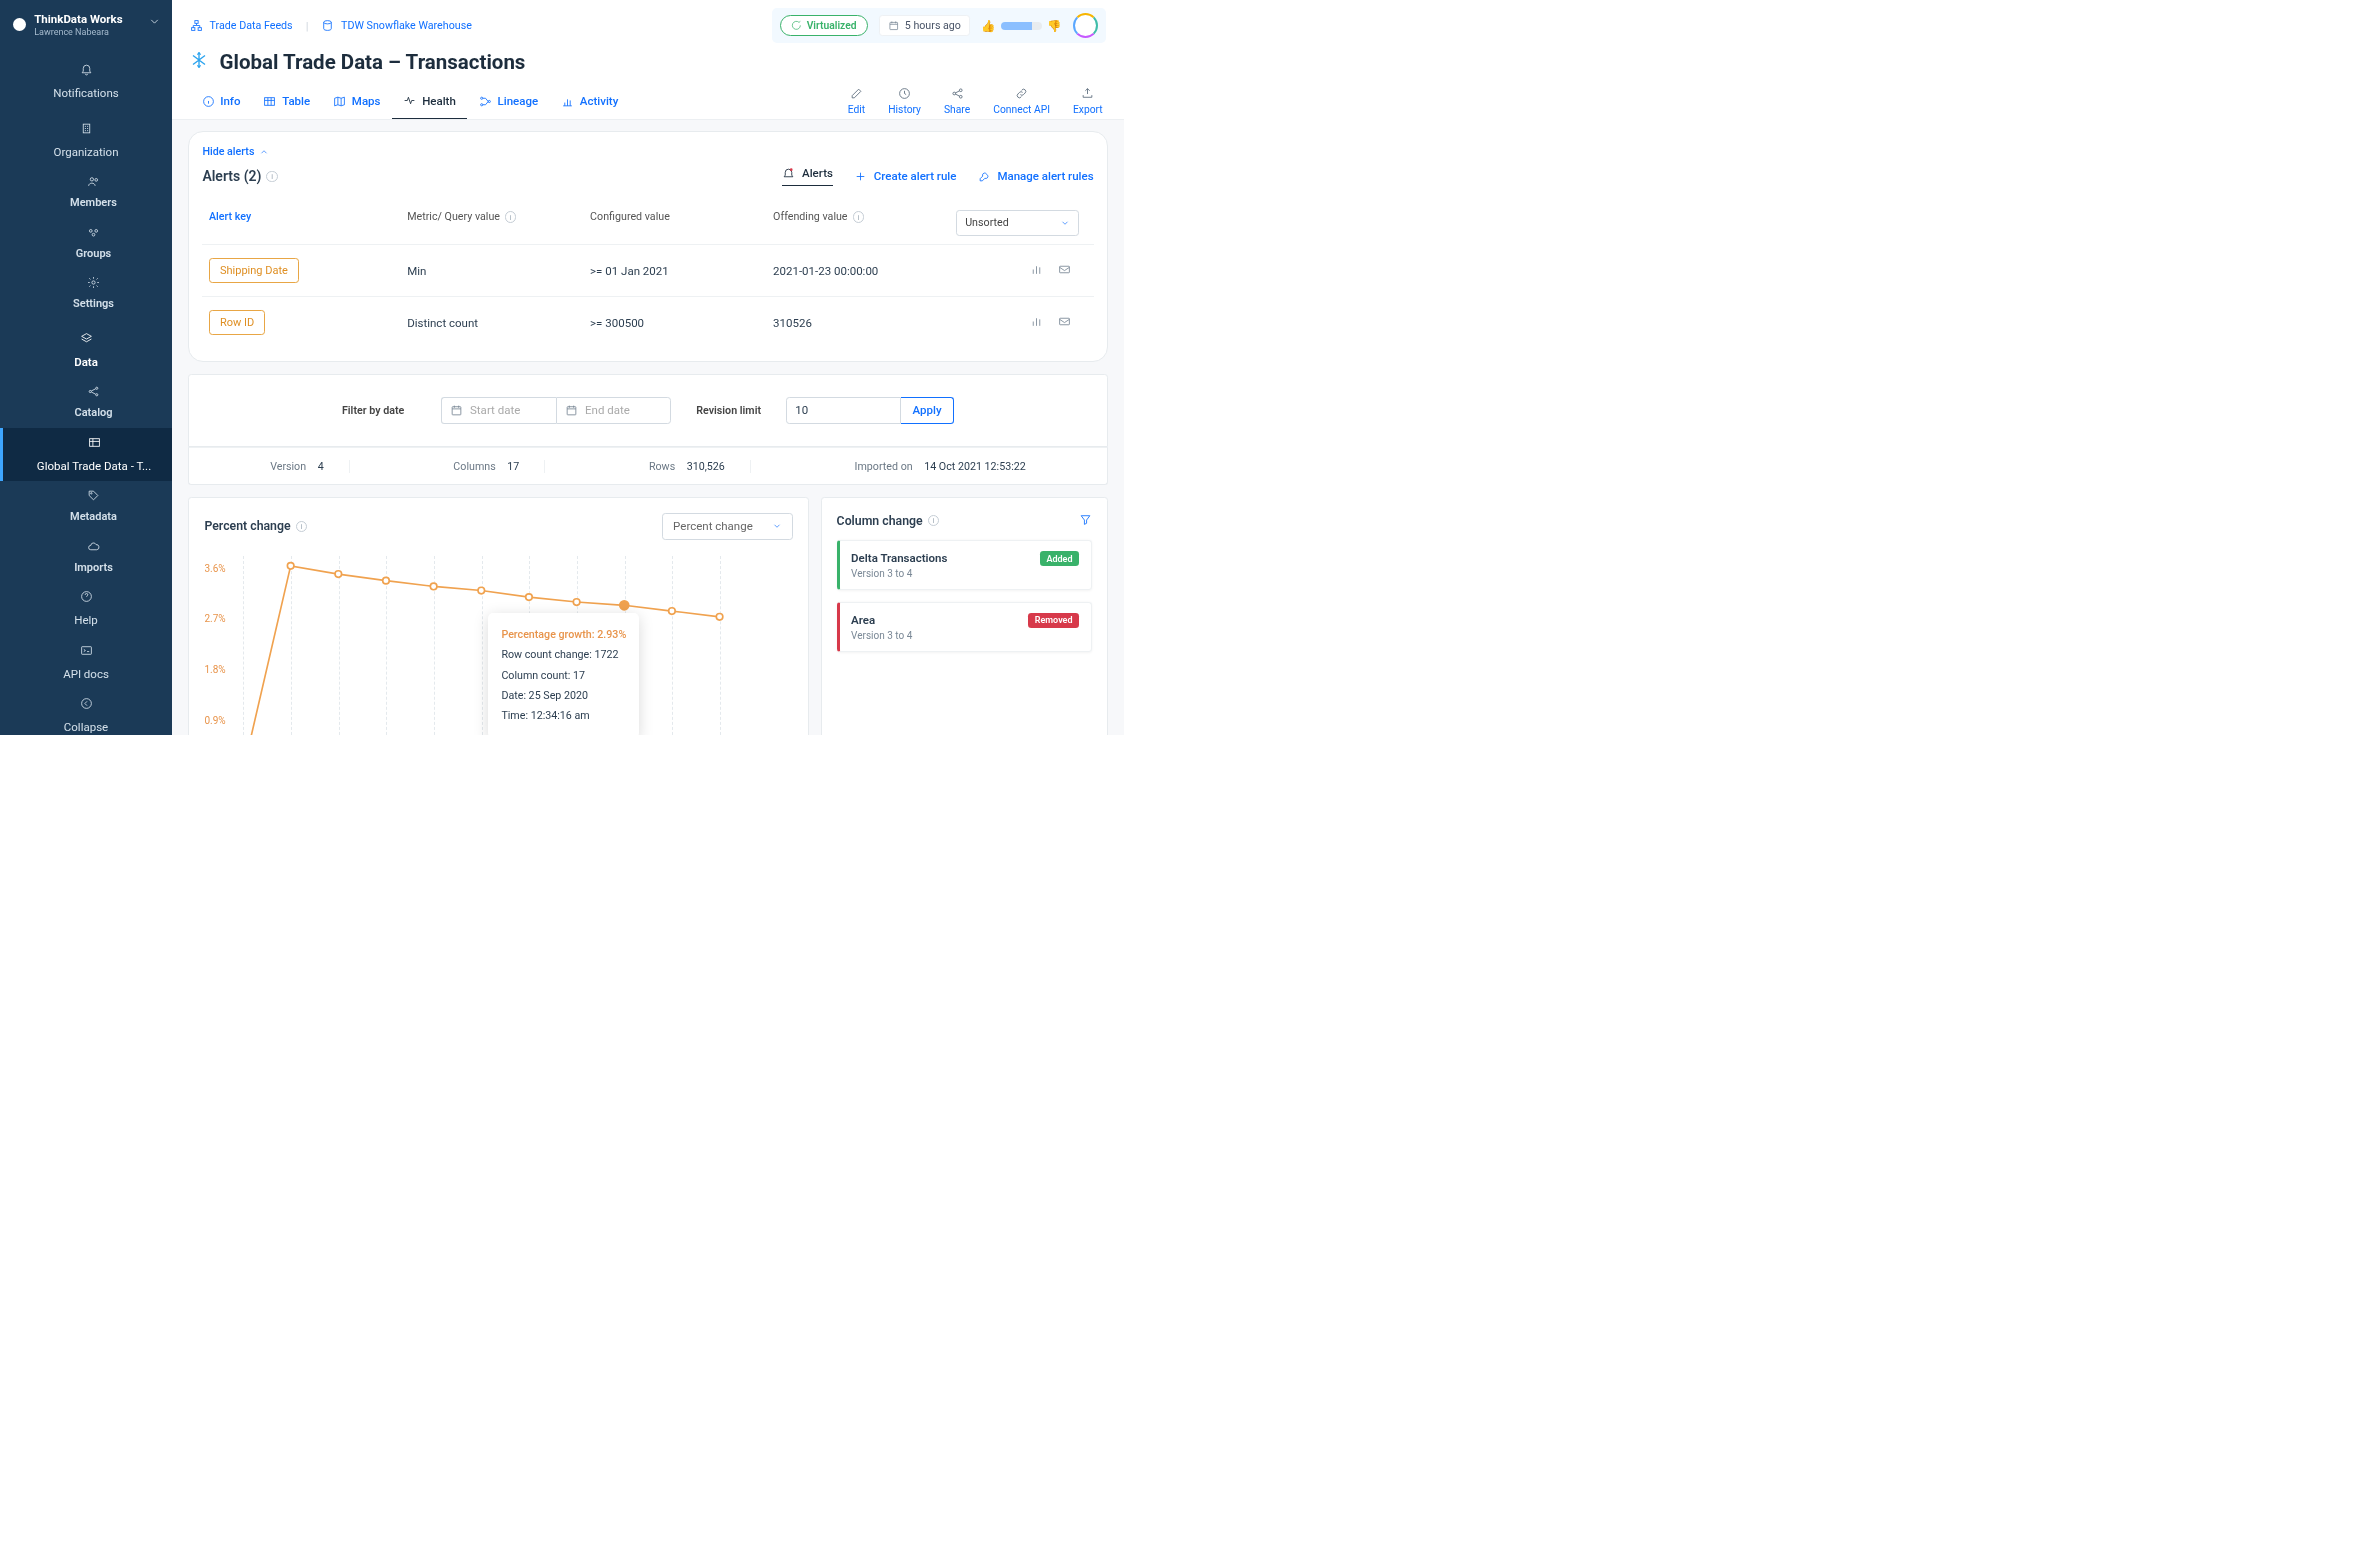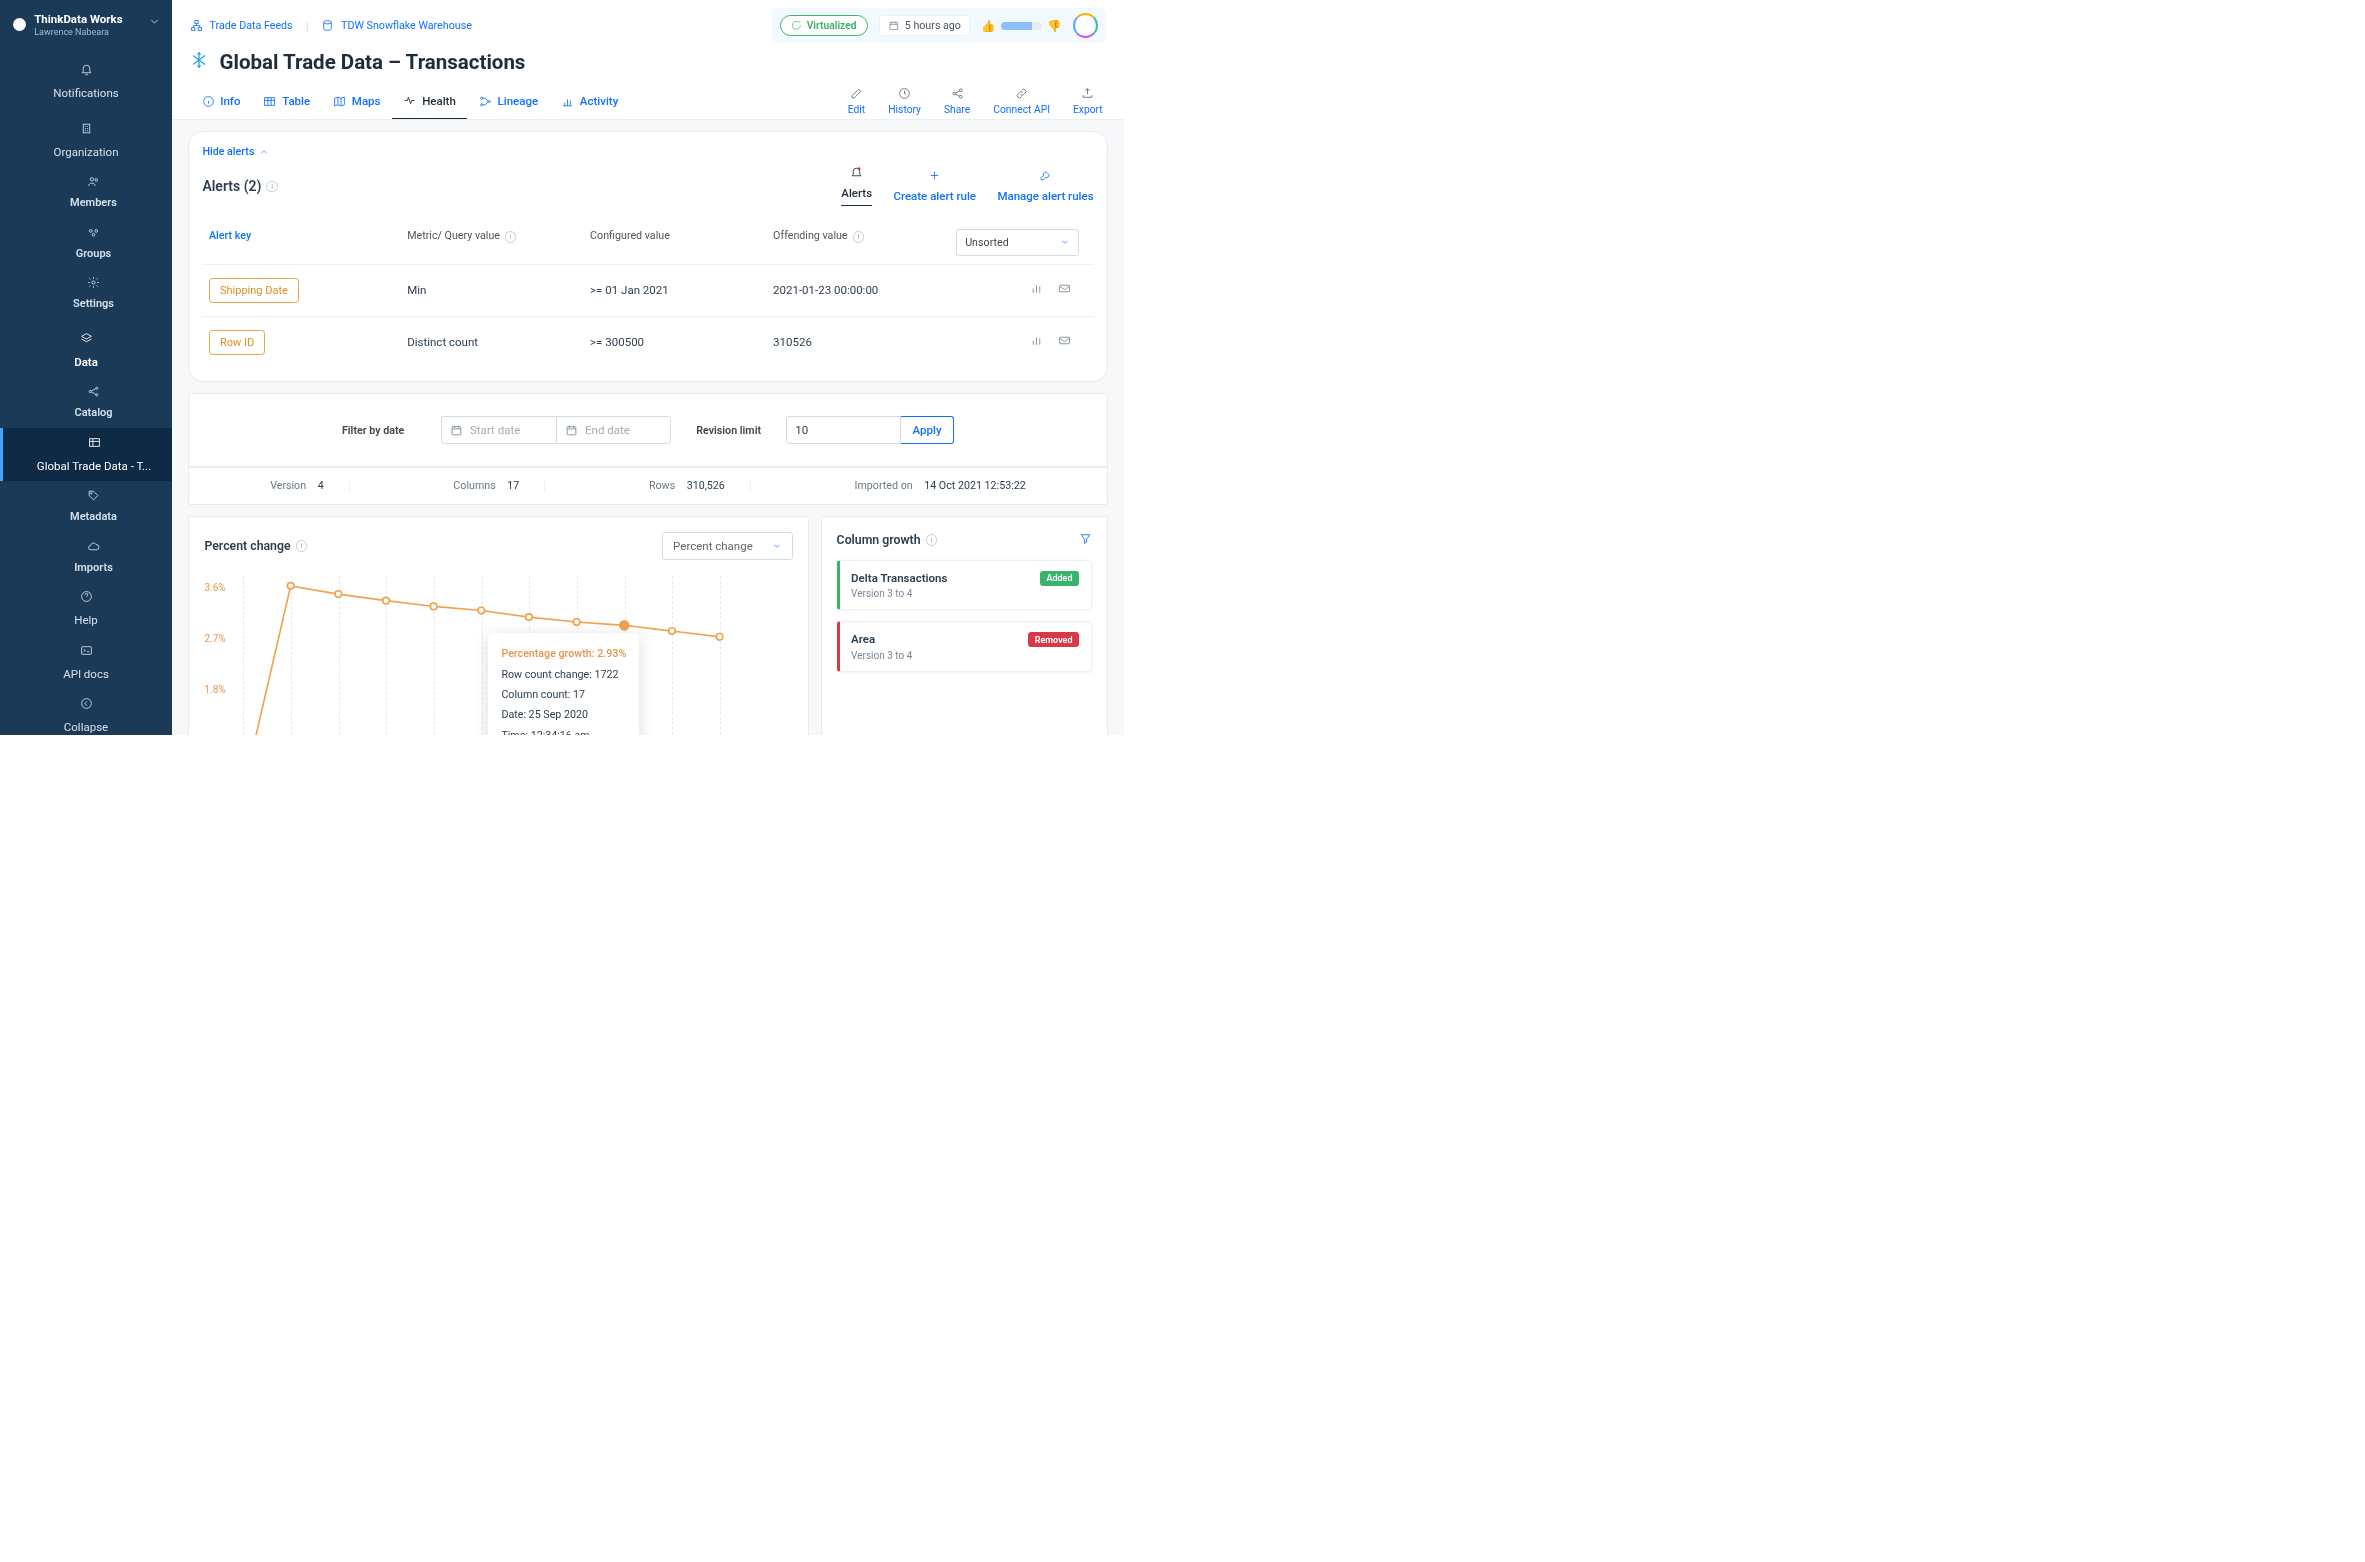--- a/index.html
+++ b/index.html
@@ -47,21 +47,21 @@
   .tabs-actions { margin-left: auto; display: flex; gap: 23px; padding-right:3.3px;}
   .t-action { display: flex; flex-direction: column; align-items: center; gap: 3.3px; color: #1170ff; font-size: 10.3px; cursor:pointer;}
   
   
   .content { flex: 1; overflow: auto; background: #f7f8fa; padding: 11.5px 16.4px; }
   .panel { background: #fff; border: 0.8px solid #e7ebee; border-radius: 15px; padding: 13px; margin-bottom: 11.5px; }
   .hide-alerts { color: #1170ff; font-size: 10.7px; font-weight:500; cursor:pointer; display:flex; gap:5px; align-items:center;}
   .alerts-hdr { display: flex; align-items: center; margin-top: 8.2px; }
   .alerts-title { font-size: 14px; font-weight: 600; }
   .alerts-tabs { margin-left: auto; display: flex; gap: 21.4px; align-items:center;}
-  .atab { display:flex; gap:6.6px; align-items:center; color:#1170ff; font-weight:500; cursor:pointer;flex-direction:column; }
+  .atab { display:flex; gap:6.6px; align-items:center; color:#1170ff; font-weight:500; cursor:pointer; }
   .atab.active { color:#1d2d3d; border-bottom:1.6px solid #1d2d3d; padding-bottom:5px;}
   
   .alerts-table { margin-top: 15px; }
   .at-head { display: grid; grid-template-columns: 1.3fr 1.2fr 1.2fr 1.2fr 131px; padding: 8.2px 6.6px; color:#555; font-size:10.7px;}
   .at-head .alert-key { color:#1170ff; font-weight:500;}
   .sort-select { border:0.8px solid #d3dae1; border-radius:3.3px; padding:5.7px 8.2px; width:123px; color:#444; display:flex; justify-content:space-between; align-items:center; cursor:pointer;}
   .at-row { display: grid; grid-template-columns: 1.3fr 1.2fr 1.2fr 1.2fr 131px; padding: 13px 6.6px; border-top:0.8px solid #eef1f3; align-items:center;}
   .chip { border:0.8px solid #e8a645; color:#df8f23; border-radius:3.3px; padding:5px 10px; font-size:11px; display:inline-block; }
   .row-icons { display:flex; gap:15px; justify-content:flex-end; color:#7a8896; padding-right:16.4px;}
   
@@ -560,21 +560,21 @@
               <div>Row count change: 1722</div>
               <div>Column count: 17</div>
               <div>Date: 25 Sep 2020</div>
               <div>Time: 12:34:16 am</div>
             </div>
           </div>
         </div>
 
         <div class="col-panel">
           <div class="col-hdr">
-            <span class="col-title">Column growth</span>
+            <span class="col-title">Column change</span>
             <span class="info-ico">i</span>
             <span style="margin-left:auto;color:#1170ff">
               <svg class="ico-svg" viewBox="0 0 24 24">
                   <polygon points="4 5 20 5 14 13 14 19 10 21 10 13 4 5"></polygon>
                 </svg>
             </span>
           </div>
           <div class="col-item added">
             <div>
               <div class="col-name">Delta Transactions</div>

